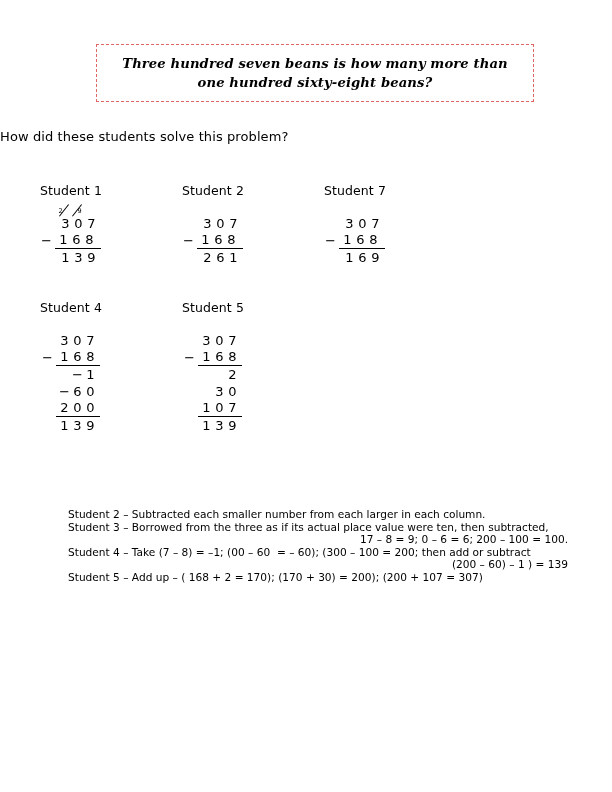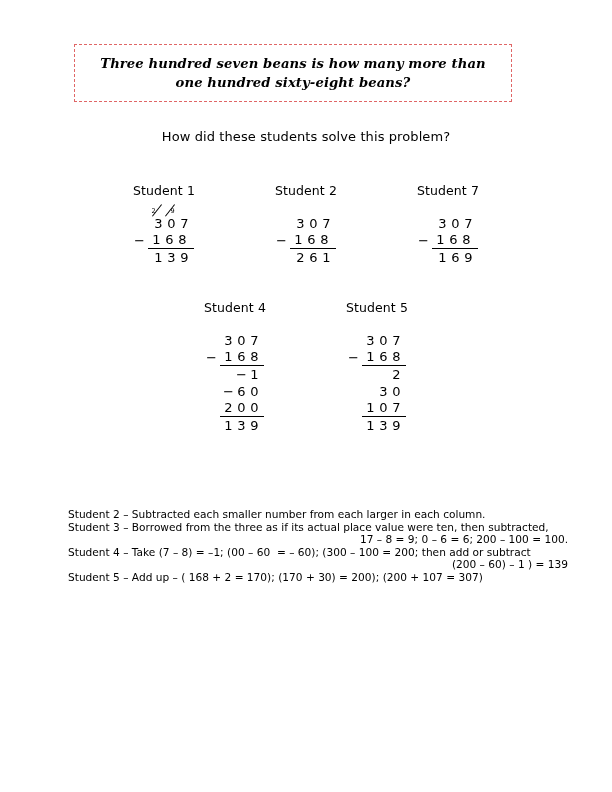--- a/index.html
+++ b/index.html
@@ -12,21 +12,21 @@
     background: #ffffff;
     font-family: "DejaVu Sans", sans-serif;
     color: #000000;
     position: relative;
     overflow: hidden;
   }
 
   
   #problem-box {
     position: absolute;
-    left: 74px;
+    left: 96px;
     top: 44px;
     width: 438px;
     height: 58px;
     border: 1px dashed #e06666;
     box-sizing: border-box;
     display: flex;
     align-items: center;
     justify-content: center;
   }
   #problem-text {
@@ -41,31 +41,30 @@
     padding: 0 8px;
   }
   #problem-text .l2 { display: block; }
 
   
   #sub-question {
     position: absolute;
     left: 0;
     top: 129px;
     width: 612px;
-    text-align: center;
     font-size: 13px;
     letter-spacing: 0.1px;
   }
 
   
   .work-row {
     position: absolute;
     display: flex;
     width: 612px;
-    justify-content: center;
+    justify-content: flex-start;
   }
   #row-top { top: 183px; }
   #row-bottom { top: 300px; }
 
   .student-cell {
     display: flex;
     flex-direction: column;
     align-items: center;
   }
   #row-top .student-cell { width: 142px; }

